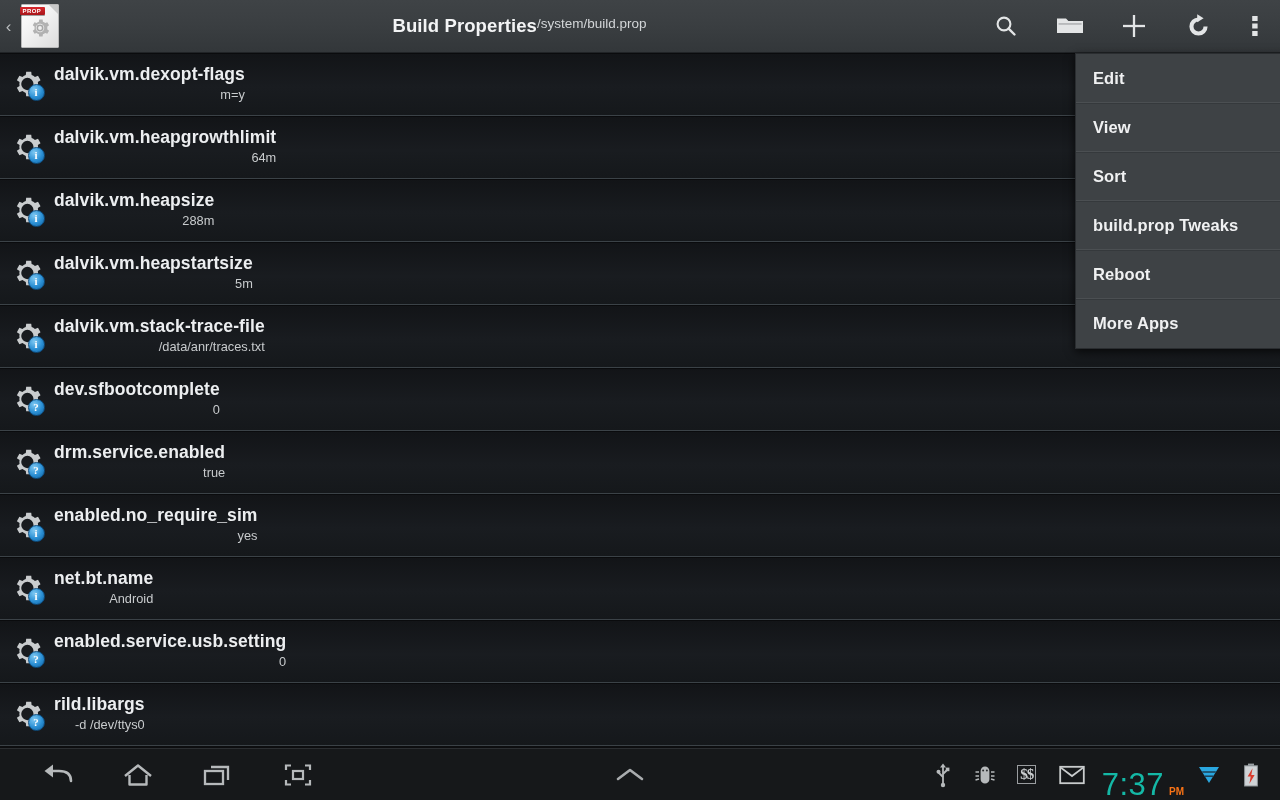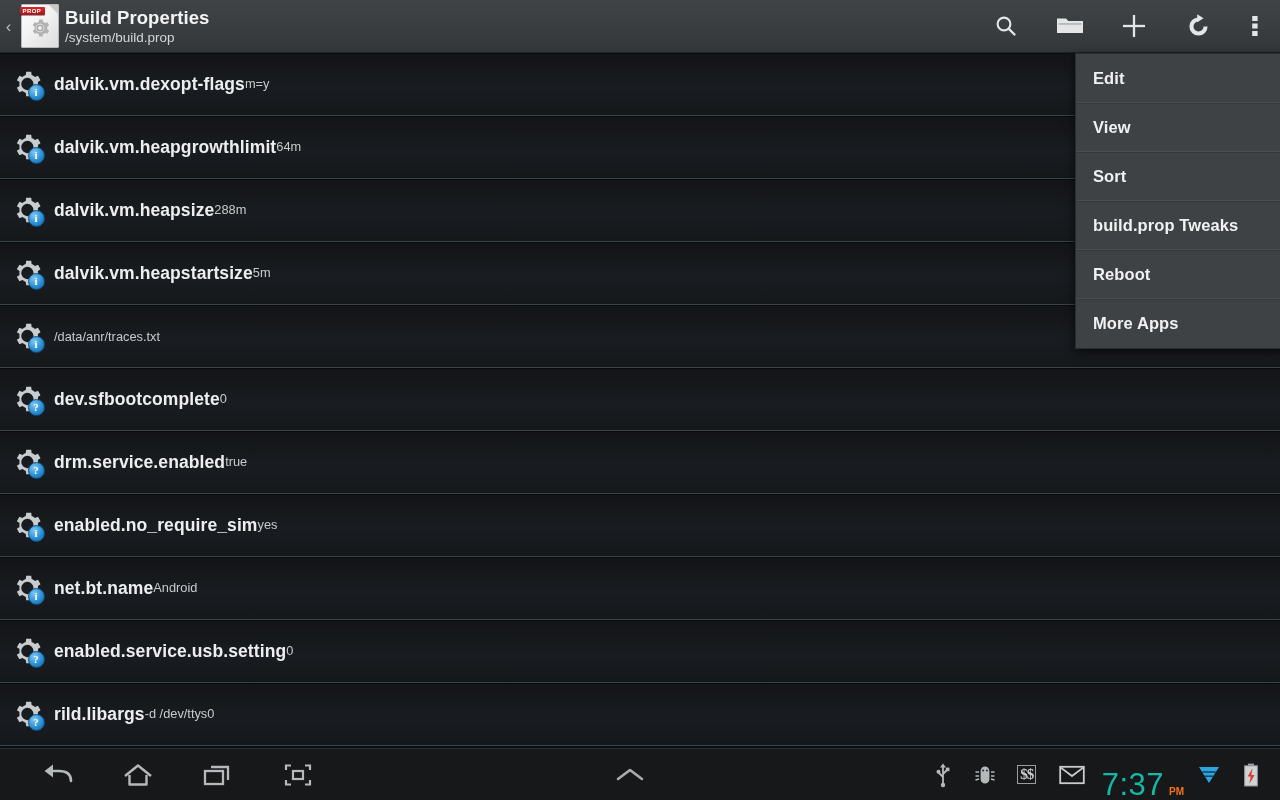--- a/index.html
+++ b/index.html
@@ -42,21 +42,21 @@
     position:absolute; top:2px; left:-2px;
     background:linear-gradient(to bottom,#d8272c,#a8161b);
     color:#fff; font-size:6px; font-weight:bold; letter-spacing:.4px;
     padding:1px 4px 1px 3px; border-radius:1px;
     box-shadow:0 1px 0 rgba(0,0,0,.35);
   }
   .app-icon .gearmark {
     position:absolute; left:50%; top:55%; transform:translate(-50%,-50%);
     width:22px; height:22px; opacity:.85;
   }
-  .ab-titles { display:flex; flex-direction:column; justify-content:center; margin-left:3px; flex:1; }
+  .ab-titles { display:flex; flex-direction:row; justify-content:center; margin-left:3px; flex:1; }
   .ab-title { color:#f3f4f5; font-size:18.5px; font-weight:bold; line-height:22px; letter-spacing:.1px; }
   .ab-sub { color:#d3d6d8; font-size:13.5px; line-height:17px; }
   .ab-actions { display:flex; align-items:center; height:53px; }
   .ab-btn {
     width:64px; height:53px; display:flex; align-items:center; justify-content:center;
     cursor:pointer;
   }
   .ab-btn svg { display:block; }
   .ab-btn.overflow { width:50px; }
 
@@ -78,21 +78,21 @@
   .badge {
     position:absolute; right:-1px; bottom:-1px;
     width:17px; height:17px; border-radius:50%;
     background:radial-gradient(circle at 35% 30%,#7ec8f2 0%,#2a8fd4 55%,#11619f 100%);
     border:1px solid #0e4e80;
     color:#ffffff; font-size:11px; font-weight:bold;
     display:flex; align-items:center; justify-content:center;
     font-family:"Liberation Serif", serif;
     line-height:1;
   }
-  .row .rowtext { display:flex; justify-content:center; }
+  .row .rowtext { display:flex; flex-direction:column; justify-content:center;align-items:flex-end; }
   .row .key { color:#eceef0; font-size:17.5px; font-weight:bold; line-height:21px; letter-spacing:.1px; }
   .row .val { color:#c8cbcd; font-size:12.8px; line-height:18px; margin-top:1px; }
 
   
   .menu {
     position:absolute; top:53px; left:1075px; width:232px;
     background:#3e4245;
     border:1px solid #2a2d30;
     box-shadow:0 3px 9px rgba(0,0,0,.7);
     z-index:40;
@@ -242,20 +242,21 @@
           <div class="val">5m</div>
         </div>
       </div>
       <div class="row">
         <div class="rowicon">
           <div class="gear-badge"><svg width="33" height="32" viewBox="0 0 24 24">
               <path fill="#c9ccce" d="M19.9 12c0-.5-.05-1-.14-1.47l2.02-1.4-1.9-3.3-2.3.85a7.9 7.9 0 0 0-2.5-1.45L14.8 2.8h-3.8l-.28 2.43a7.9 7.9 0 0 0-2.5 1.45l-2.3-.85-1.9 3.3 2.02 1.4a8 8 0 0 0 0 2.94l-2.02 1.4 1.9 3.3 2.3-.85a7.9 7.9 0 0 0 2.5 1.45l.28 2.43h3.8l.28-2.43a7.9 7.9 0 0 0 2.5-1.45l2.3.85 1.9-3.3-2.02-1.4c.09-.47.14-.97.14-1.47zm-8 4.6A4.6 4.6 0 1 1 16.5 12 4.6 4.6 0 0 1 11.9 16.6z"></path>
             </svg><span class="badge">i</span></div>
         </div>
         <div class="rowtext">
+          <div class="key">dalvik.vm.stack-trace-file</div>
           <div class="val">/data/anr/traces.txt</div>
         </div>
       </div>
       <div class="row">
         <div class="rowicon">
           <div class="gear-badge"><svg width="33" height="32" viewBox="0 0 24 24">
               <path fill="#c9ccce" d="M19.9 12c0-.5-.05-1-.14-1.47l2.02-1.4-1.9-3.3-2.3.85a7.9 7.9 0 0 0-2.5-1.45L14.8 2.8h-3.8l-.28 2.43a7.9 7.9 0 0 0-2.5 1.45l-2.3-.85-1.9 3.3 2.02 1.4a8 8 0 0 0 0 2.94l-2.02 1.4 1.9 3.3 2.3-.85a7.9 7.9 0 0 0 2.5 1.45l.28 2.43h3.8l.28-2.43a7.9 7.9 0 0 0 2.5-1.45l2.3.85 1.9-3.3-2.02-1.4c.09-.47.14-.97.14-1.47zm-8 4.6A4.6 4.6 0 1 1 16.5 12 4.6 4.6 0 0 1 11.9 16.6z"></path>
             </svg><span class="badge">?</span></div>
         </div>
         <div class="rowtext">

